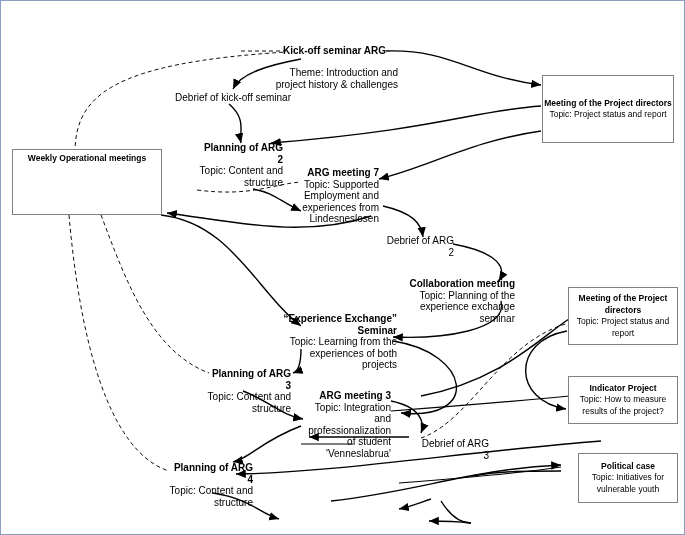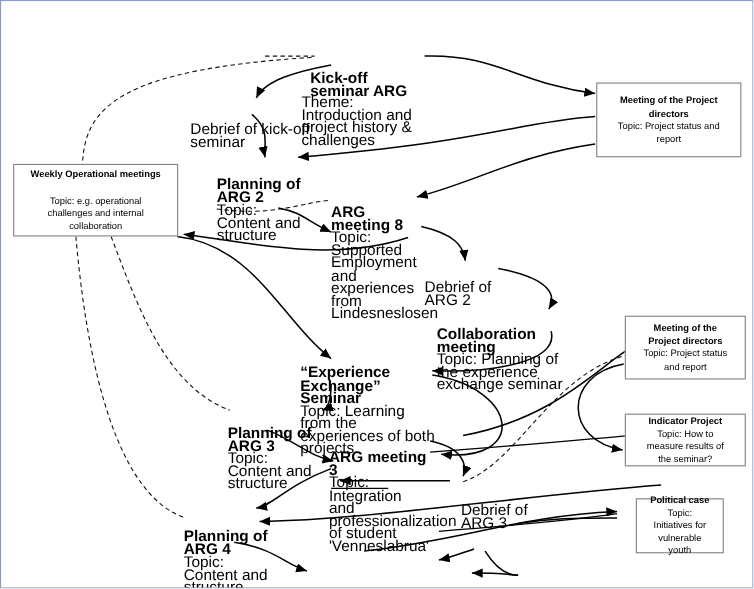--- a/index.html
+++ b/index.html
@@ -20,47 +20,46 @@
   #arrow-layer {
     position: absolute;
     left: 0;
     top: 0;
     width: 685px;
     height: 535px;
     pointer-events: none;
   }
   .node {
     position: absolute;
-    text-align: left;
-    font-size: 14px;
+    text-align: right;
+    font-size: 10px;
     line-height: 11.5px;
     color: #000000;
     white-space: normal;
-    margin-top: 20px;
   }
   .node .ttl {
     font-weight: bold;
     display: block;
   }
   .node .sub {
     display: block;
   }
   .boxnode {
     position: absolute;
     border: 1px solid #808080;
     background: #ffffff;
     text-align: center;
     font-size: 8.5px;
     line-height: 11.5px;
     color: #000000;
     box-sizing: border-box;
     display: flex;
     flex-direction: column;
     justify-content: center;
-    padding: 3px 12px;
+    padding: 3px 0;
   }
   .boxnode .ttl { font-weight: bold; display: block; }
   .boxnode .sub { display: block; }
 </style>
 </head>
 <body>
 
 <div id="canvas">
 
   <svg id="arrow-layer" viewBox="0 0 685 535" xmlns="http://www.w3.org/2000/svg">
@@ -135,39 +134,38 @@
 
     <path d="M352,443 C330,443 315,443 300,443" fill="none" stroke="#000" stroke-width="1.2"></path>
 
     <path d="M390,410 C470,404 540,398 600,392" fill="none" stroke="#000" stroke-width="1.2"></path>
 
     <path d="M240,50 C255,50 270,50 285,50" fill="none" stroke="#111" stroke-width="1" stroke-dasharray="4,3"></path>
   </svg>
 
   <div class="boxnode" style="left:11px; top:148px; width:150px; height:66px;justify-content:space-between;">
     <span class="ttl">Weekly Operational meetings</span>
-    <span class="sub">Topic: e.g. operational challenges and internal collaboration</span>
   </div>
 
   <div class="boxnode" style="left:541px; top:74px; width:132px; height:68px;">
     <span class="ttl">Meeting of the Project directors</span>
     <span class="sub">Topic: Project status and report</span>
   </div>
 
   <div class="boxnode" style="left:567px; top:286px; width:110px; height:58px;">
     <span class="ttl">Meeting of the Project directors</span>
     <span class="sub">Topic: Project status and report</span>
   </div>
 
   <div class="boxnode" style="left:567px; top:375px; width:110px; height:48px;">
     <span class="ttl">Indicator Project</span>
-    <span class="sub">Topic: How to measure results of the seminar?</span>
-  </div>
-
-  <div class="boxnode" style="left:577px; top:452px; width:80px; height:50px;">
+    <span class="sub">Topic: How to measure results of the project?</span>
+  </div>
+
+  <div class="boxnode" style="left:577px; top:452px; width:100px; height:50px;">
     <span class="ttl">Political case</span>
     <span class="sub">Topic: Initiatives for vulnerable youth</span>
   </div>
 
   <div class="node" style="left:281px; top:44px; width:104px;">
     <span class="ttl">Kick-off seminar ARG</span>
   </div>
   <div class="node" style="left:273px; top:66px; width:124px;">
     <span class="sub">Theme: Introduction and project history &amp; challenges</span>
   </div>
@@ -175,21 +173,21 @@
   <div class="node" style="left:172px; top:91px; width:118px;">
     <span class="sub">Debrief of kick-off seminar</span>
   </div>
 
   <div class="node" style="left:196px; top:141px; width:86px;">
     <span class="ttl">Planning of ARG 2</span>
     <span class="sub">Topic: Content and structure</span>
   </div>
 
   <div class="node" style="left:300px; top:166px; width:78px;">
-    <span class="ttl">ARG meeting 8</span>
+    <span class="ttl">ARG meeting 7</span>
     <span class="sub">Topic: Supported Employment and experiences from Lindesneslosen</span>
   </div>
 
   <div class="node" style="left:385px; top:234px; width:68px;">
     <span class="sub">Debrief of ARG 2</span>
   </div>
 
   <div class="node" style="left:396px; top:277px; width:118px;">
     <span class="ttl">Collaboration meeting</span>
     <span class="sub">Topic: Planning of the experience exchange seminar</span>

